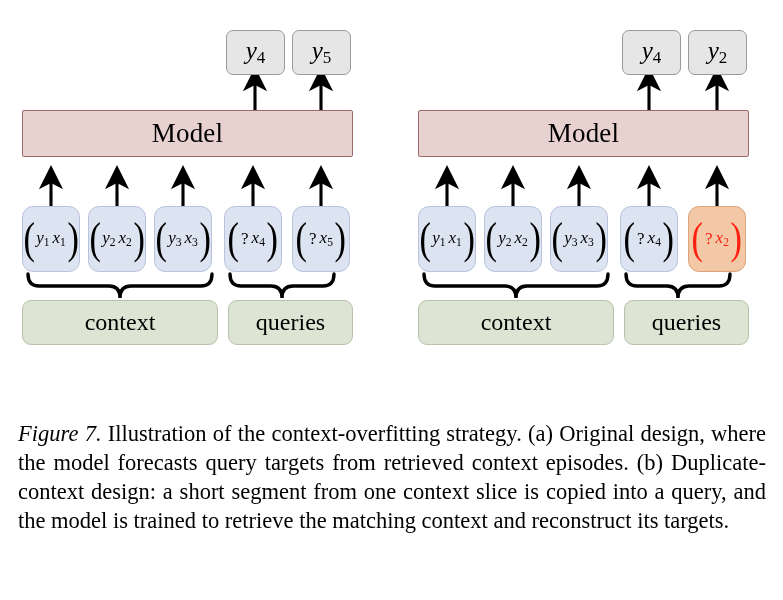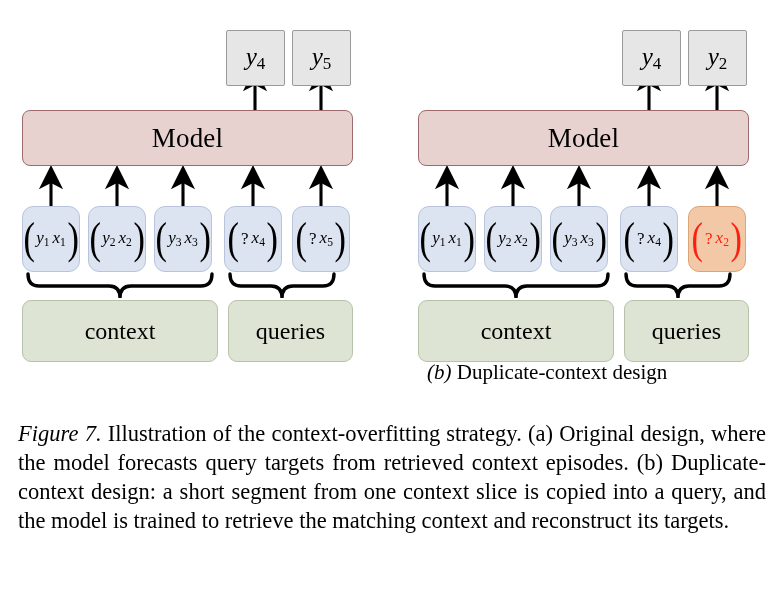--- a/index.html
+++ b/index.html
@@ -29,39 +29,39 @@
     width: 383px;
     height: 400px;
   }
   .panel-a { left: 0px; }
   .panel-b { left: 394px; }
 
   
   .out-box {
     position: absolute;
     width: 59px;
-    height: 56px;
+    height: 45px;
     border: 1.6px solid #9a9a9a;
-    border-radius: 2px;
+    border-radius: 7px;
     background: #e6e6e6;
     box-sizing: border-box;
     display: flex;
     align-items: center;
     justify-content: center;
   }
   .out-box .mathvar {
     font-size: 25px;
   }
 
   
   .model-box {
     position: absolute;
-    height: 56px;
+    height: 47px;
     border: 1.6px solid #9d6b6b;
-    border-radius: 8px;
+    border-radius: 2px;
     background: #e7d2d0;
     box-sizing: border-box;
     display: flex;
     align-items: center;
     justify-content: center;
     font-size: 27px;
     letter-spacing: .2px;
   }
 
   
@@ -117,21 +117,21 @@
     font-style: normal;
     font-size: 0.68em;
     vertical-align: -0.22em;
   }
   .qmark { font-style: normal; }
   .red { color: #ff1f10; }
 
   
   .grp-box {
     position: absolute;
-    height: 62px;
+    height: 45px;
     border: 1.5px solid #b7c2ab;
     border-radius: 9px;
     background: #dde4d3;
     box-sizing: border-box;
     display: flex;
     align-items: center;
     justify-content: center;
     font-size: 24px;
   }
 
@@ -363,21 +363,18 @@
       </span>
     </div>
 
     <div class="grp-box" style="left:24px; top:300px; width:196px;">
       <span>context</span>
     </div>
     <div class="grp-box" style="left:230px; top:300px; width:125px;">
       <span>queries</span>
     </div>
 
-    <div class="subcap" style="left:33px;">
-      <span class="lbl">(b)</span><span> Duplicate-context design</span>
-    </div>
   </div>
 </div>
 
 <div class="caption">
   <span class="fig-label">Figure 7.</span><span> Illustration of the context-overfitting strategy. (a) Original design, where the model forecasts query targets from retrieved context episodes. (b) Duplicate-context design: a short segment from one context slice is copied into a query, and the model is trained to retrieve the matching context and reconstruct its targets.</span>
 </div>
 
 </body></html>

